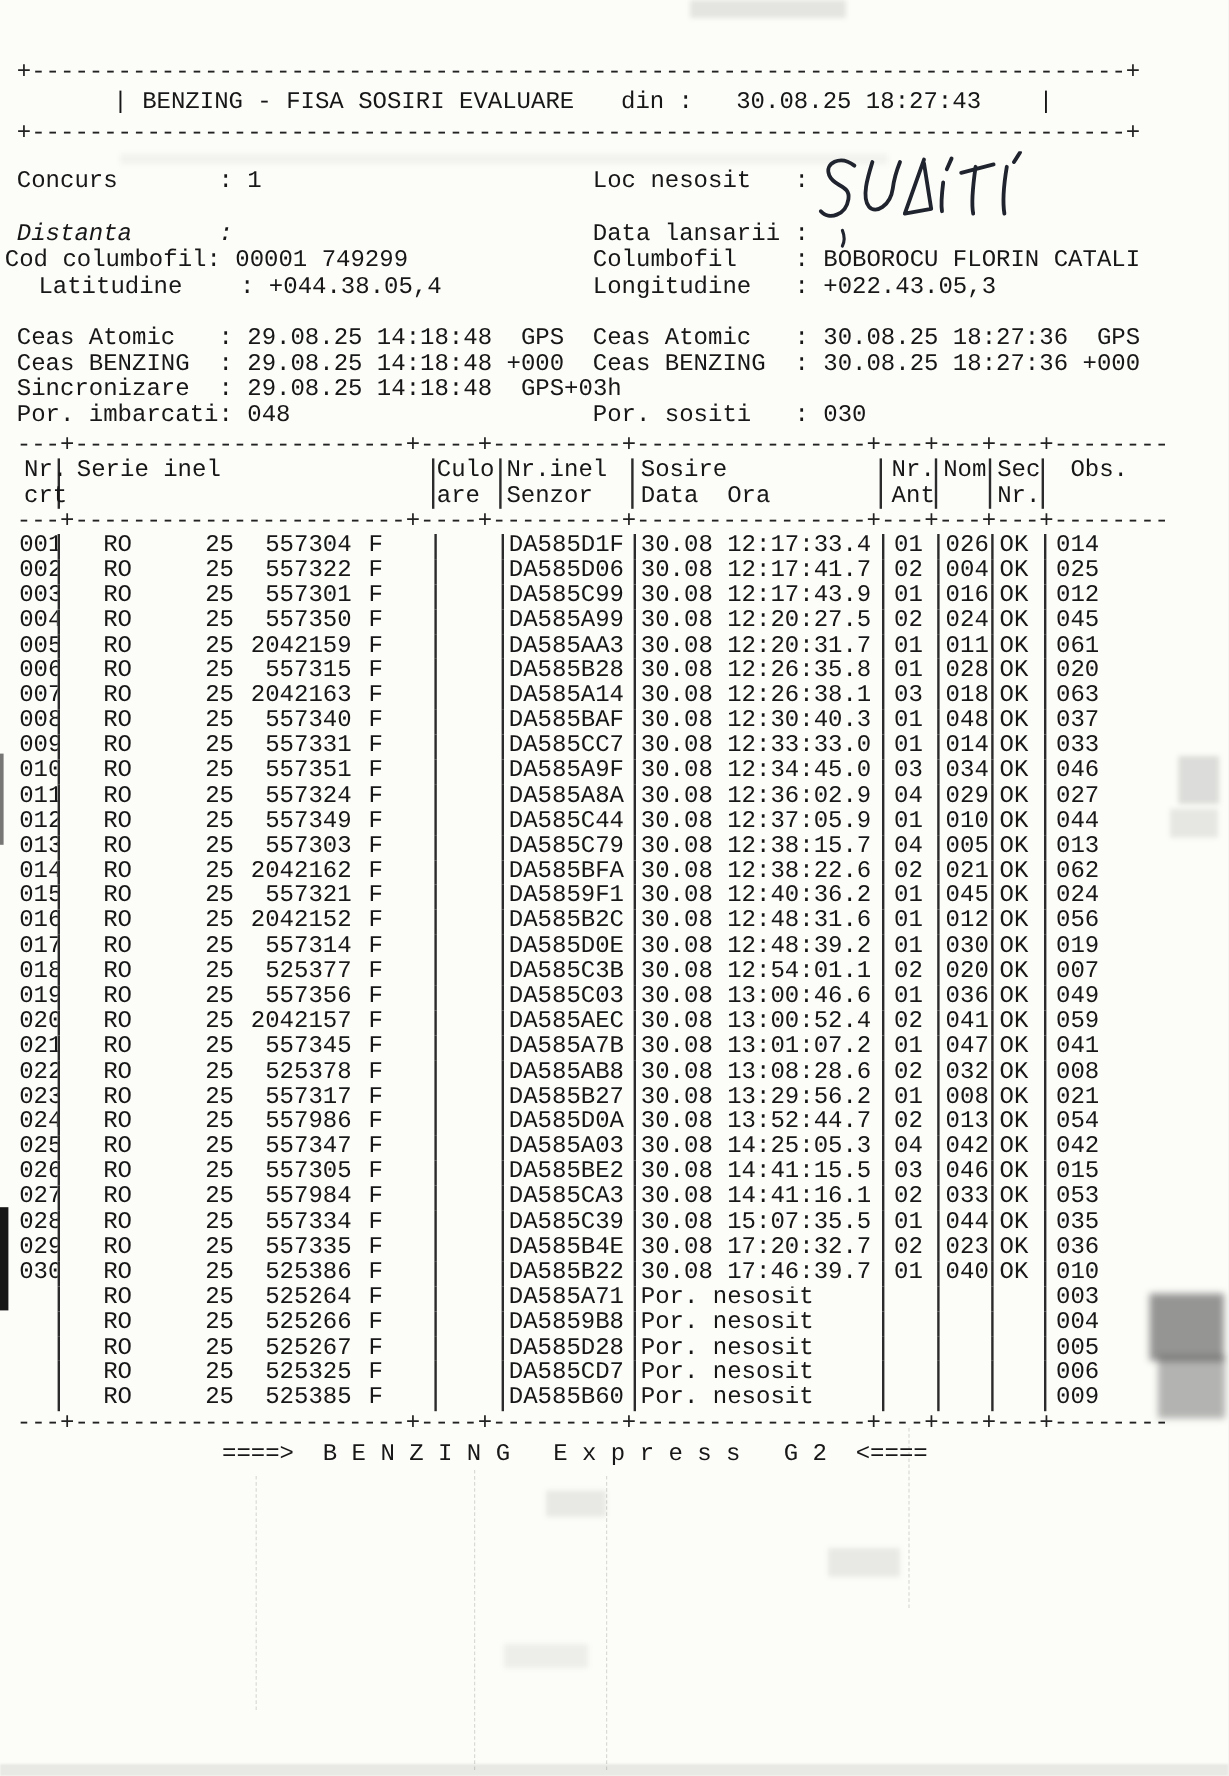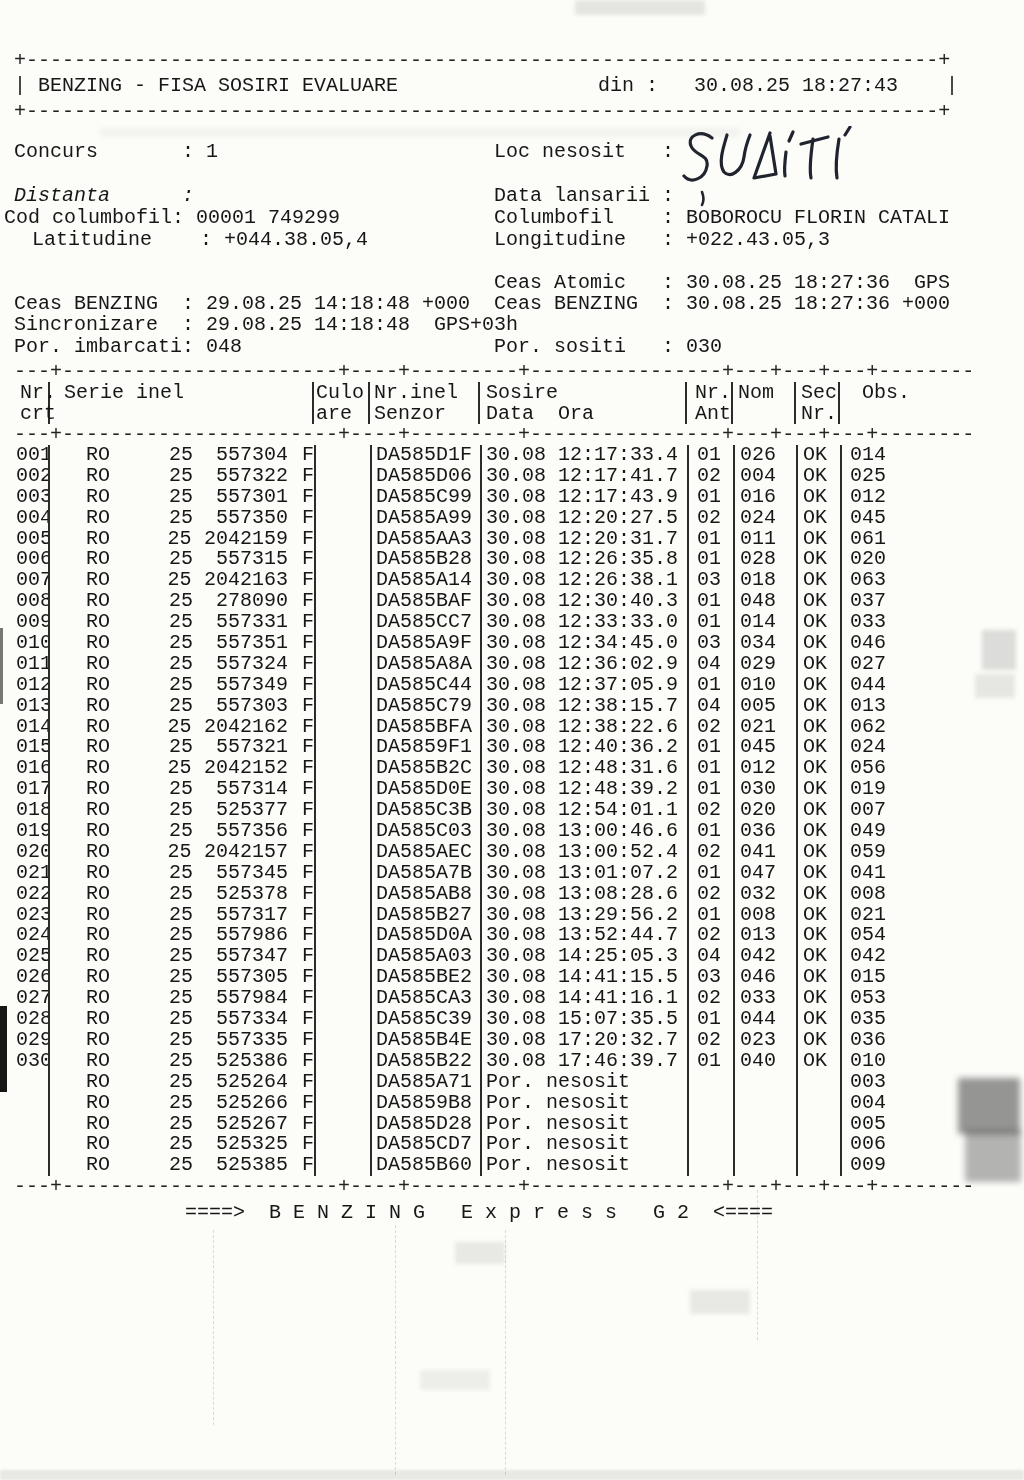--- a/index.html
+++ b/index.html
@@ -4,38 +4,38 @@
 <style>
   html,body{margin:0;padding:0;background:#e8e8e6;}
   .page{
     position:relative;width:1024px;height:1480px;margin:0 auto;
     background:#fcfcf9;overflow:hidden;
     font-family:"Liberation Mono","DejaVu Sans Mono",monospace;
     color:#171717;
   }
   .line{position:absolute;white-space:pre;font-size:20px;line-height:21px;}
   .dash{letter-spacing:0;color:#222;}
-  .boxrow{display:flex;justify-content:space-between;width:944px;gap:39px;}
+  .boxrow{display:flex;justify-content:center;width:944px;gap:39px;}
   .lblv .lbl{white-space:pre;}
   .lblv .val{white-space:pre;}
   
   .tbl{position:absolute;left:14px;top:361px;width:944px;}
   .sepline{white-space:pre;font-size:20px;line-height:21px;height:21px;color:#222;}
   .thead{display:flex;width:944px;}
   .thead .hc{font-size:20px;line-height:21px;height:42px;}
   .trow{display:flex;width:944px;height:20.9px;font-size:20px;line-height:20.9px;}
   .c{white-space:pre;overflow:hidden;flex:0 0 auto;}
   .bR{border-right:2px solid #2b2b2b;}
   .w-nr{width:36px;padding-left:2px;box-sizing:border-box;}
-  .w-serie{width:264px;font-family:Liberation Mono, monospace;}
+  .w-serie{width:312px;font-family:Liberation Mono, monospace;}
   .w-culo{width:56px;padding-left:2px;box-sizing:border-box;}
   .w-senz{width:110px;padding-left:4px;box-sizing:border-box;}
   .w-sos{width:207px;padding-left:4px;box-sizing:border-box;}
   .w-ant{width:46px;padding-left:8px;box-sizing:border-box;}
-  .w-nom{width:63px;padding-left:5px;box-sizing:border-box;}
+  .w-nom{width:45px;padding-left:5px;box-sizing:border-box;}
   .w-sec{width:44px;padding-left:5px;box-sizing:border-box;}
   .w-obs{flex:1 1 auto;padding-left:8px;box-sizing:border-box;}
   .serie-in{display:flex;width:100%;}
   .co{margin-left:36px;width:85px;}
   .yr{width:38px;}
   .ring{width:84px;text-align:right;}
   .sx{margin-left:14px;}
   .hc .h1,.hc .h2{white-space:pre;}
   .hp-nr{padding-left:6px;box-sizing:border-box;}
   .hp-serie{padding-left:14px;box-sizing:border-box;}
@@ -89,20 +89,21 @@
   <svg class="art" style="left:698px;top:190px;" width="12" height="18" viewBox="0 0 12 18">
     <path d="M4,2 C6,7 6,11 4,15" fill="none" stroke="#20242e" stroke-width="2.6" stroke-linecap="round"></path>
   </svg>
 
   <div class="line lblv" style="left:4px;top:207px;"><span class="lbl">Cod columbofil: </span><span class="val">00001 749299</span></div>
   <div class="line lblv" style="left:494px;top:207px;"><span class="lbl">Columbofil    : </span><span class="val">BOBOROCU FLORIN CATALI</span></div>
 
   <div class="line lblv" style="left:32px;top:229px;"><span class="lbl">Latitudine    : </span><span class="val">+044.38.05,4</span></div>
   <div class="line lblv" style="left:494px;top:229px;"><span class="lbl">Longitudine   : </span><span class="val">+022.43.05,3</span></div>
 
+  <div class="line lblv" style="left:14px;top:272px;"><span class="lbl">Ceas Atomic   : </span><span class="val">29.08.25 14:18:48  GPS</span></div>
   <div class="line lblv" style="left:494px;top:272px;"><span class="lbl">Ceas Atomic   : </span><span class="val">30.08.25 18:27:36  GPS</span></div>
 
   <div class="line lblv" style="left:14px;top:293px;"><span class="lbl">Ceas BENZING  : </span><span class="val">29.08.25 14:18:48 +000</span></div>
   <div class="line lblv" style="left:494px;top:293px;"><span class="lbl">Ceas BENZING  : </span><span class="val">30.08.25 18:27:36 +000</span></div>
 
   <div class="line lblv" style="left:14px;top:314px;"><span class="lbl">Sincronizare  : </span><span class="val">29.08.25 14:18:48  GPS+03h</span></div>
 
   <div class="line lblv" style="left:14px;top:336px;"><span class="lbl">Por. imbarcati: </span><span class="val">048</span></div>
   <div class="line lblv" style="left:494px;top:336px;text-align:right;"><span class="lbl">Por. sositi   : </span><span class="val">030</span></div>
 
@@ -231,21 +232,21 @@
           <span class="c bR w-senz">DA585A14</span>
           <span class="c bR w-sos">30.08 12:26:38.1</span>
           <span class="c bR w-ant">03</span>
           <span class="c bR w-nom">018</span>
           <span class="c bR w-sec">OK</span>
           <span class="c w-obs">063</span>
         </div>
 
         <div class="trow">
           <span class="c bR w-nr">008</span>
-          <span class="c bR w-serie"><span class="serie-in"><span class="co">RO</span><span class="yr">25</span><span class="ring">278090</span><span class="sx">F</span></span></span>
+          <span class="c bR w-serie"><span class="serie-in"><span class="co">RO</span><span class="yr">25</span><span class="ring">557340</span><span class="sx">F</span></span></span>
           <span class="c bR w-culo"></span>
           <span class="c bR w-senz">DA585BAF</span>
           <span class="c bR w-sos">30.08 12:30:40.3</span>
           <span class="c bR w-ant">01</span>
           <span class="c bR w-nom">048</span>
           <span class="c bR w-sec">OK</span>
           <span class="c w-obs">037</span>
         </div>
 
         <div class="trow">

